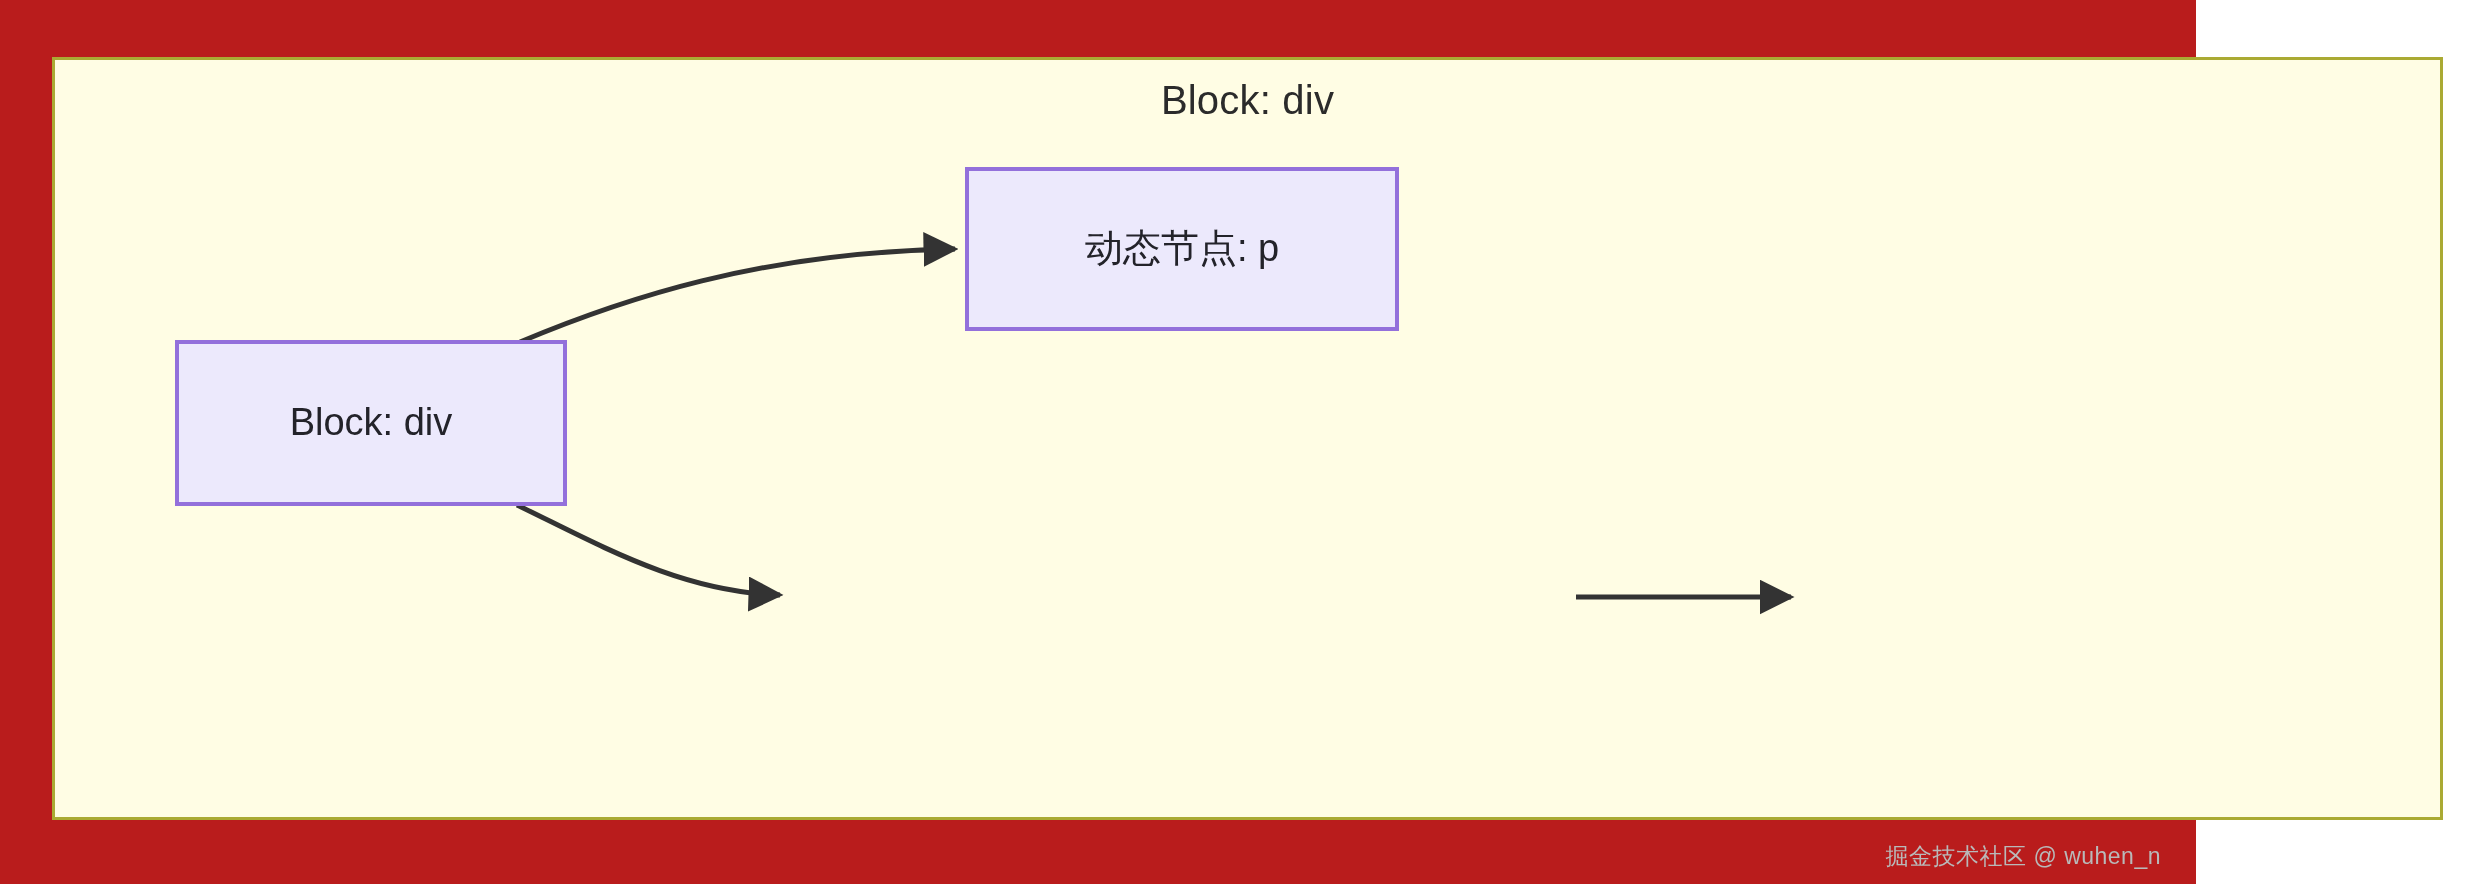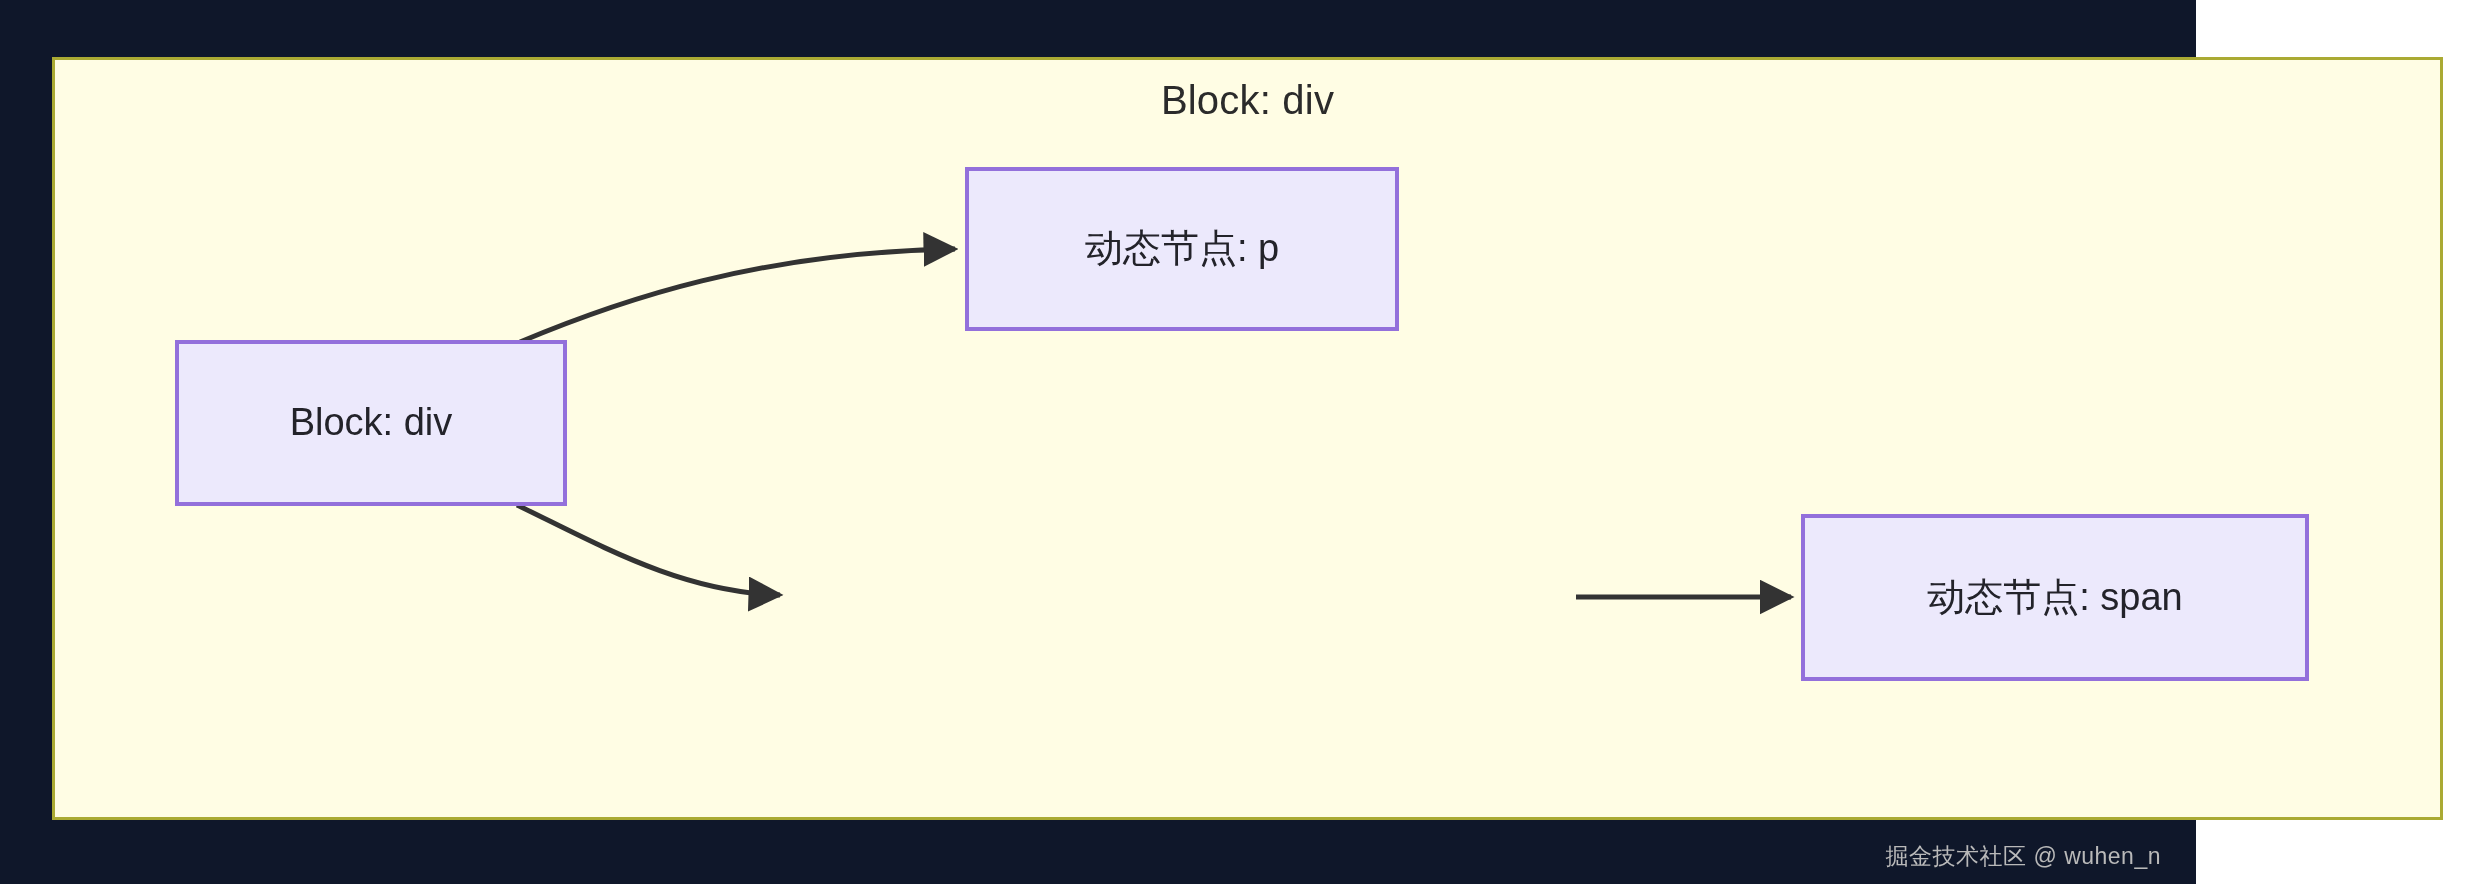--- a/index.html
+++ b/index.html
@@ -11,21 +11,21 @@
     width: 2476px;
     height: 884px;
     overflow: hidden;
     font-family: "Liberation Sans", "DejaVu Sans", sans-serif;
   }
 
   #canvas {
     position: relative;
     width: 2196px;
     height: 884px;
-    background: #0f172a;
+    background: #b91c1c;
   }
 
   
   .subgraph {
     position: absolute;
     left: 52px;
     top: 57px;
     width: 2391px;
     height: 763px;
     box-sizing: border-box;
@@ -116,19 +116,16 @@
 
   <div class="node" id="node-root">
     <span class="node-label">Block: div</span>
   </div>
 
   <div class="node" id="node-p">
     <span class="node-label">动态节点: p</span>
   </div>
 
 
-  <div class="node" id="node-span">
-    <span class="node-label">动态节点: span</span>
-  </div>
 
   <div class="watermark">掘金技术社区 @ wuhen_n</div>
 
 </div>
 
 </body></html>

